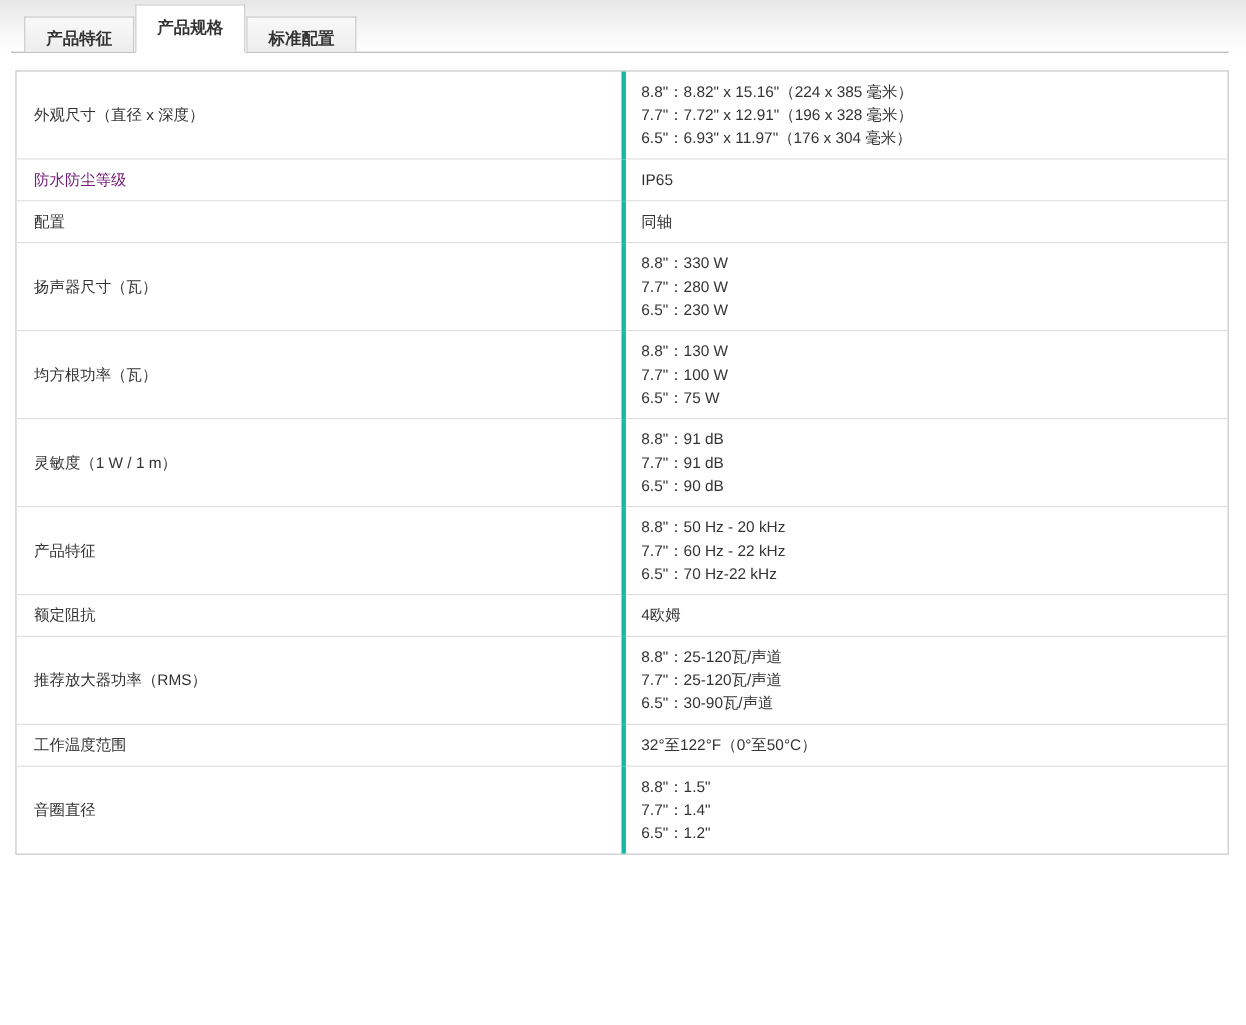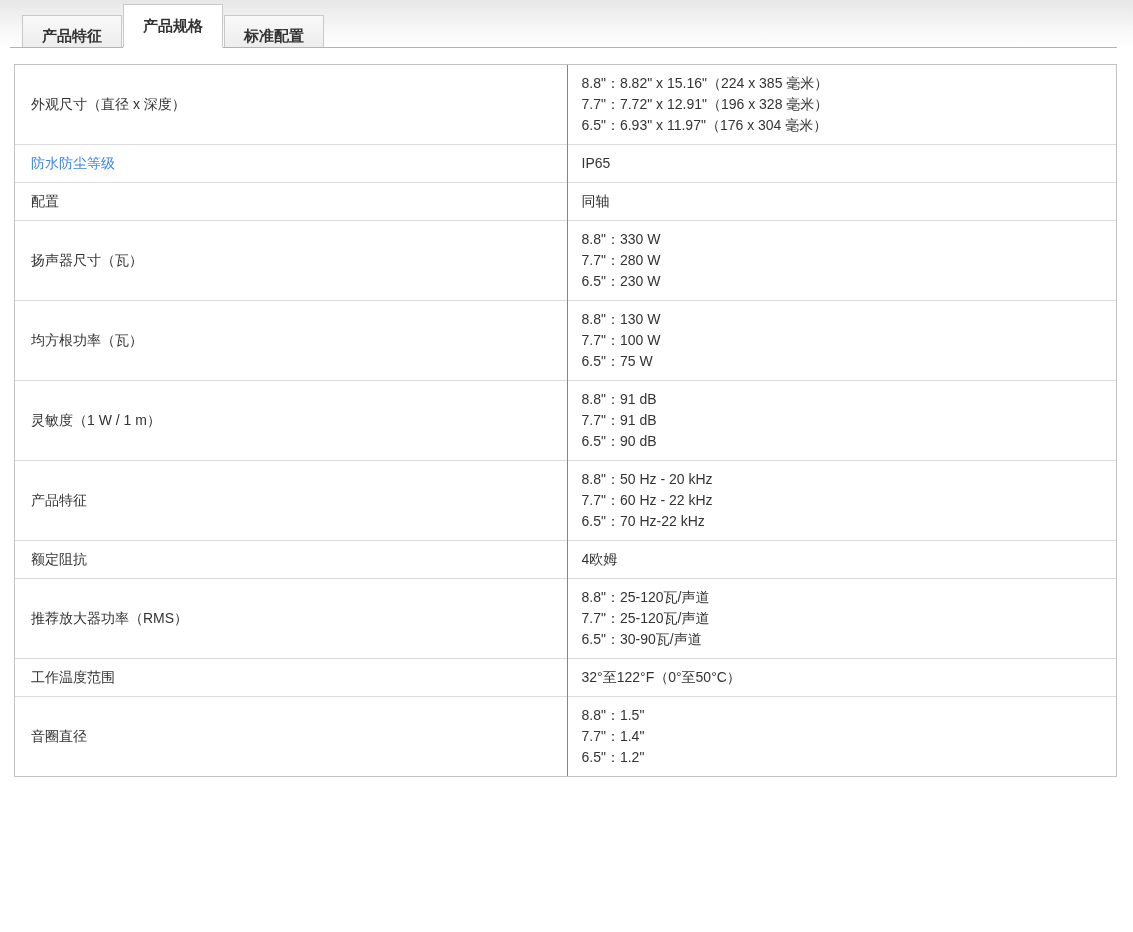--- a/index.html
+++ b/index.html
@@ -24,23 +24,23 @@
     position:relative; margin-bottom:-1px;
     border-bottom:1px solid #ffffff; z-index:2; }
 
   
   .content { margin:16px 16px 0 14px; }
   .table-wrap { border:1px solid #c2c2c2; width:1103px; }
   table.spec { border-collapse:collapse; width:100%; table-layout:fixed;
     font-size:14px; color:#333; }
   td { vertical-align:middle; padding:8px 16px; line-height:21px; }
   tr + tr td { border-top:1px solid #dcdcdc; }
-  td.label-cell { border-right:1px solid #14b8a6; }
+  td.label-cell { border-right:4px solid #14b8a6; }
   td.value-cell { padding-left:14px; }
-  a.link { color:#3b82f6; text-decoration:none; cursor:pointer; }
+  a.link { color:#701a75; text-decoration:none; cursor:pointer; }
 </style>
 </head>
 <body>
 
 <div class="top-area">
   <div class="tab-bar">
       <div class="tab">产品特征</div>
       <div class="tab active">产品规格</div>
       <div class="tab">标准配置</div>
     </div>

